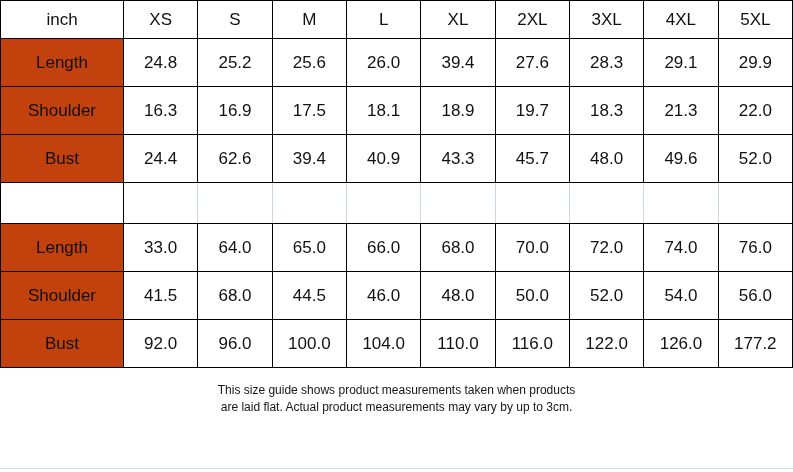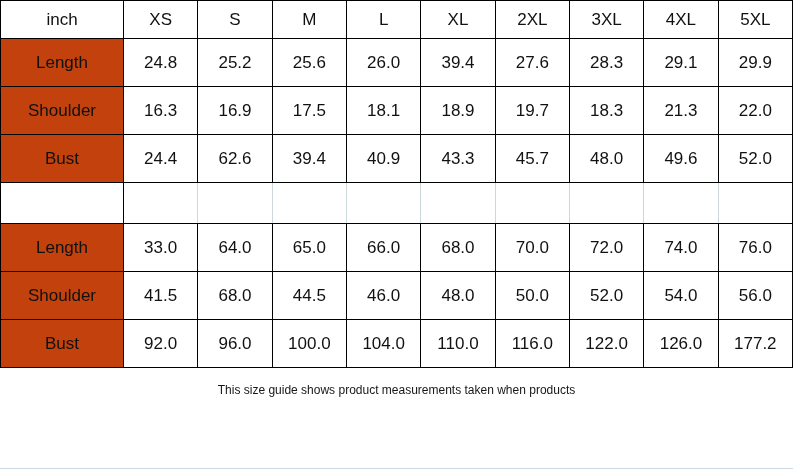--- a/index.html
+++ b/index.html
@@ -146,15 +146,16 @@
         <td>116.0</td>
         <td>122.0</td>
         <td>126.0</td>
         <td>177.2</td>
       </tr>
     </tbody>
 </table>
 
 <div class="footer-note">
   <div>This size guide shows product measurements taken when products</div>
+  <div>are laid flat. Actual product measurements may vary by up to 3cm.</div>
 </div>
 
 <div class="bottom-hairline"></div>
 
 </body></html>

